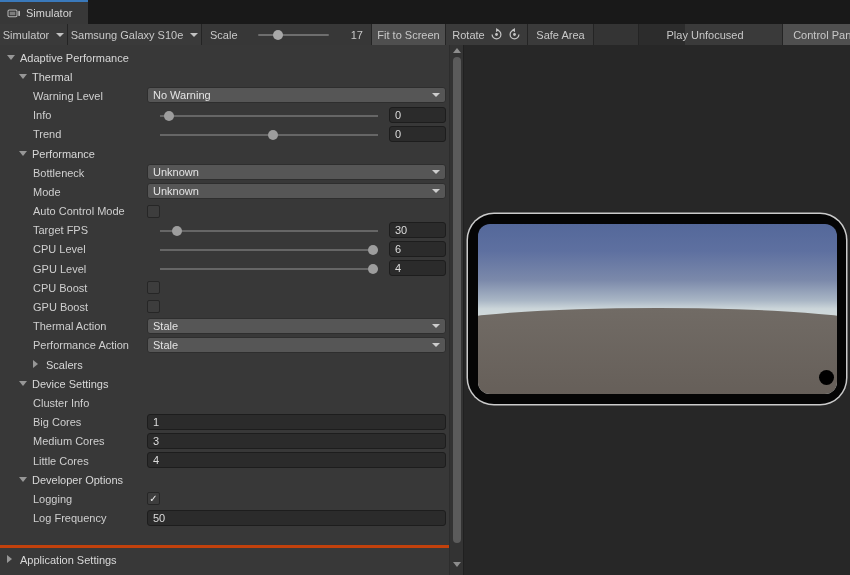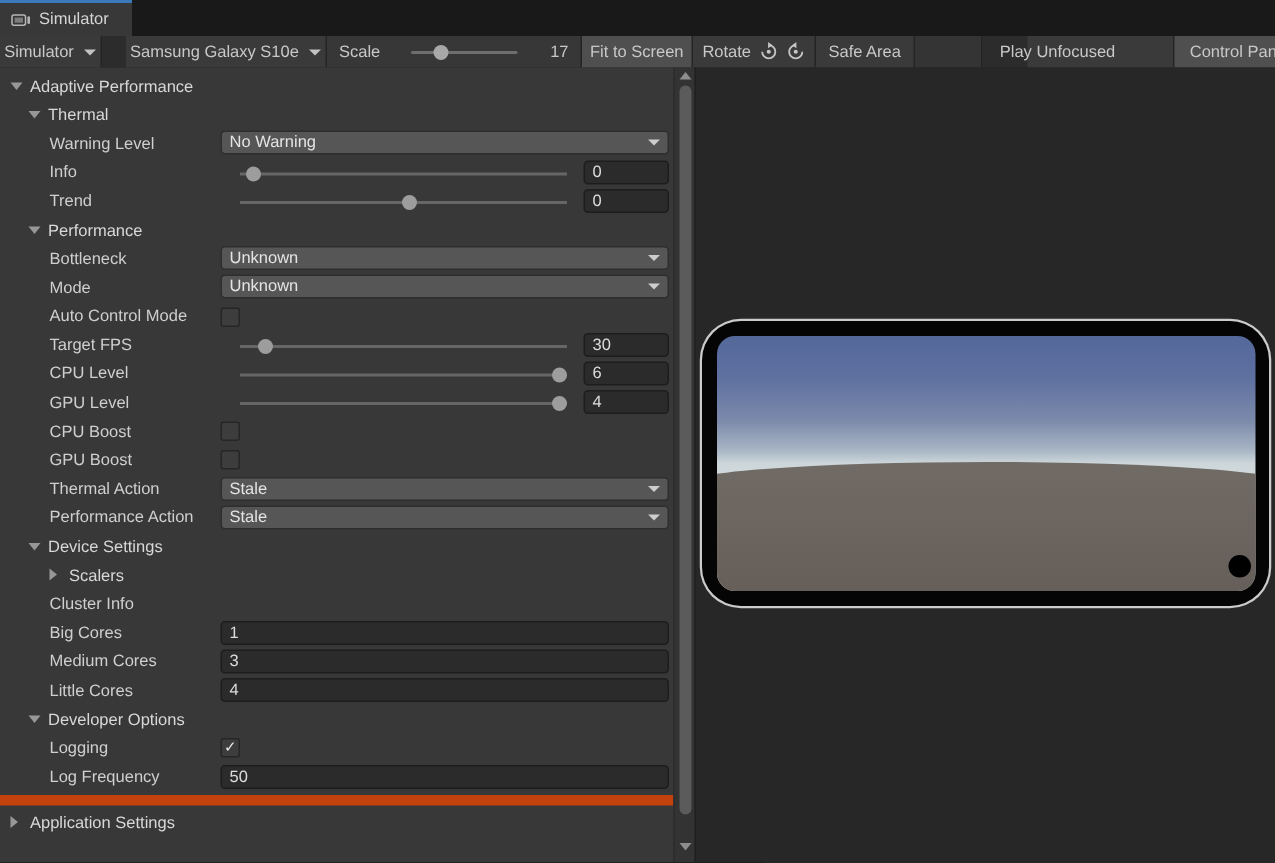--- a/index.html
+++ b/index.html
@@ -55,22 +55,22 @@
             display:flex;align-items:center;padding:0 5px;color:#dcdcdc;top:1px;}
   .sl-track{position:absolute;left:160px;width:218px;height:2px;background:#666;top:9px;}
   .sl-handle{position:absolute;width:10px;height:10px;border-radius:50%;background:#9d9d9d;
              top:5px;}
   .sl-val{position:absolute;left:389px;width:57px;height:16px;background:#2b2b2b;
           border:1px solid #1d1d1d;border-radius:3px;box-sizing:border-box;
           display:flex;align-items:center;padding:0 5px;color:#dcdcdc;top:1px;}
   .ctl-check{position:absolute;left:147px;top:3px;width:13px;height:13px;background:#3d3d3d;
           border:1px solid #262626;border-radius:2px;box-sizing:border-box;
           color:#ececec;font-size:10px;line-height:11px;text-align:center;}
-  .panel-bottom{position:absolute;bottom:15px;left:0;right:0;height:23px;background:#383838;
-          border-top:7px solid #c2410c;}
+  .panel-bottom{position:absolute;bottom:4px;left:0;right:0;height:23px;background:#383838;
+          border-top:3px solid #c2410c;}
   .panel-bottom .row{height:23px;}
   
   .scrollbar{position:absolute;top:45px;left:449px;width:14px;bottom:0;background:#333333;
              border-left:1px solid #2d2d2d;box-sizing:border-box;}
   .sb-up{position:absolute;top:3px;left:3px;width:0;height:0;border-left:4px solid transparent;
          border-right:4px solid transparent;border-bottom:5px solid #8d8d8d;}
   .sb-down{position:absolute;bottom:8px;left:3px;width:0;height:0;border-left:4px solid transparent;
          border-right:4px solid transparent;border-top:5px solid #8d8d8d;}
   .sb-thumb{position:absolute;top:12px;left:2.5px;width:8px;height:486px;background:#5b5b5b;
          border-radius:4px;}
@@ -107,21 +107,21 @@
       <span class="tab-label">Simulator</span>
     </div>
     <div class="kebab">⋮</div>
   </div>
 
   <div class="toolbar">
     <div class="tbtn" style="width:68px;">
       <span>Simulator</span>
       <span class="chev"></span>
     </div>
-    <div class="tbtn" style="width:134px;margin-left:16px;">
+    <div class="tbtn" style="width:134px;">
       <span>Samsung Galaxy S10e</span>
       <span class="chev"></span>
     </div>
     <div class="scale-sec">
       <span>Scale</span>
       <span class="scale-track">
         <span class="scale-handle" id="scale-handle" style="left: 15.58px;"></span>
       </span>
       <span class="scale-val">17</span>
     </div>
@@ -254,26 +254,26 @@
           </span>
         </div>
         <div class="row">
           <span class="lbl" style="left: 33px;">Performance Action</span>
           <span class="ctl-drop">
             <span class="">Stale</span>
             <span class="drop-arrow"></span>
           </span>
         </div>
         <div class="row">
+          <span class="tri-closed" style="left: 33px;"></span>
+          <span class="lbl fold-lbl" style="left: 46px;">Scalers</span>
+        </div>
+        <div class="row">
           <span class="tri-open" style="left: 19px;"></span>
           <span class="lbl fold-lbl" style="left: 32px;">Device Settings</span>
-        </div>
-        <div class="row">
-          <span class="tri-closed" style="left: 33px;"></span>
-          <span class="lbl fold-lbl" style="left: 46px;">Scalers</span>
         </div>
         <div class="row">
           <span class="lbl" style="left: 33px;">Cluster Info</span>
         </div>
         <div class="row">
           <span class="lbl" style="left: 33px;">Big Cores</span>
           <span class="ctl-field">
             <span class="">1</span>
           </span>
         </div>

